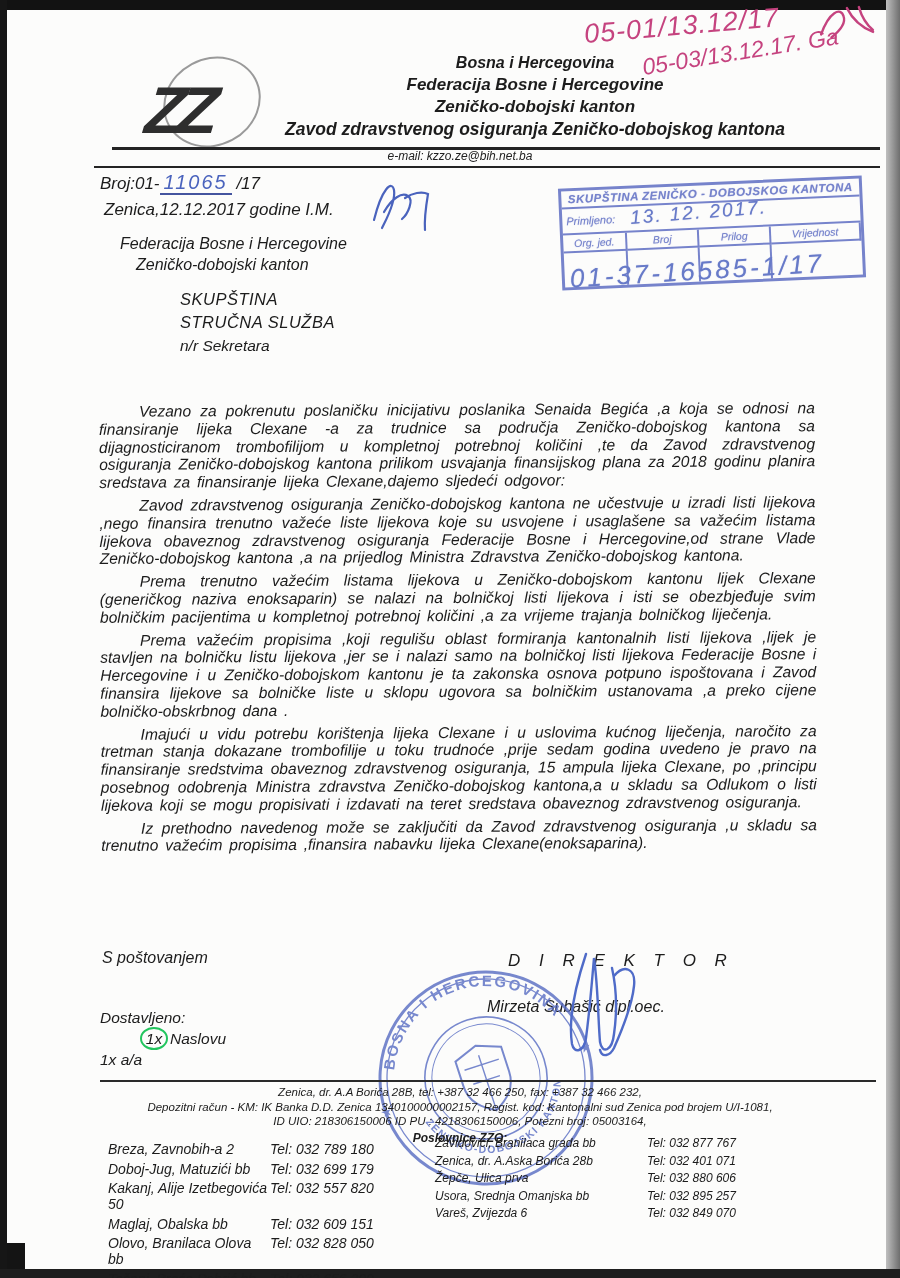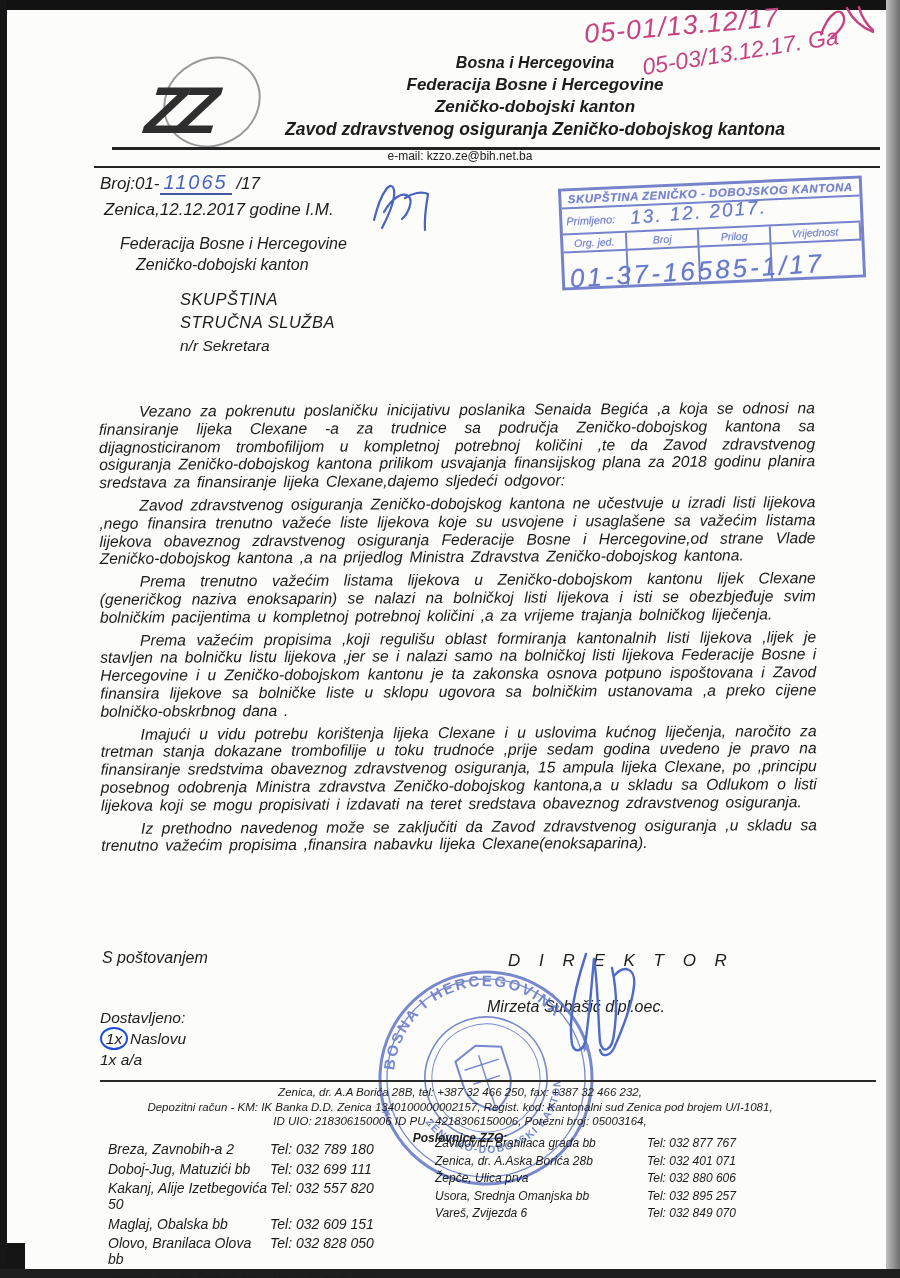--- a/index.html
+++ b/index.html
@@ -25,21 +25,21 @@
                 border-radius:50%;transform:rotate(-28deg);}
 
   
   .header-block{position:absolute;left:190px;top:52px;width:690px;text-align:center;
                 font-weight:bold;font-style:italic;line-height:22px;}
   .h-line1{font-size:16px;}
   .h-line2,.h-line3{font-size:17px;}
   .h-line4{font-size:17.5px;}
   .rule-a{position:absolute;left:112px;top:147px;width:768px;height:3px;background:#242424;}
   .email-line{position:absolute;left:250px;top:149px;width:420px;text-align:center;
-              font-size:12px;color:#222;}
+              font-size:12px;font-style:italic;color:#222;}
   .rule-b{position:absolute;left:94px;top:166px;width:786px;height:2px;background:#242424;}
 
   .broj-line{position:absolute;left:100px;top:171px;font-size:17px;font-style:italic;}
   .broj-hand{color:#4a63bd;font-size:20px;letter-spacing:2px;border-bottom:2px solid #44549f;padding:0 4px;}
   .date-line{position:absolute;left:104px;top:200px;font-size:17px;font-style:italic;}
   .sig-small{position:absolute;left:368px;top:176px;}
 
   
   .stamp{position:absolute;left:560px;top:182px;width:304px;color:#6b79c8;transform:rotate(-2.5deg);
          font-style:italic;opacity:.92;text-shadow:0 0 1px rgba(107,121,200,.6);}
@@ -72,22 +72,22 @@
   .body-text p{margin:0 0 5px 0;text-indent:40px;word-spacing:2.5px;}
 
   
   .salutation{position:absolute;left:102px;top:949px;font-size:16px;font-style:italic;}
   .director-title{position:absolute;left:508px;top:951px;font-size:17px;font-style:italic;letter-spacing:7px;}
   .director-name{position:absolute;left:487px;top:998px;font-size:16px;font-style:italic;}
   .seal{position:absolute;left:328px;top:958px;opacity:.82;}
   .sig-director{position:absolute;left:552px;top:946px;}
 
   .distribution{position:absolute;left:100px;top:1008px;font-size:15.5px;font-style:italic;line-height:19px;}
-  .qty-circle{display:inline-block;border:2px solid #1d4ed8;border-radius:50%;min-width:24px;height:19px;
-              line-height:19px;text-align:center;margin-right:2px;}
+  .qty-circle{display:inline-block;border:2px solid #22c55e;border-radius:50%;min-width:24px;height:19px;
+              line-height:19px;text-align:center;margin-right:2px;margin-left:40px;}
 
   
   .foot-rule{position:absolute;left:100px;top:1080px;width:776px;height:2px;background:#2a2a2a;}
   .foot-lines{position:absolute;left:60px;top:1085px;width:800px;text-align:center;font-size:11.5px;
               font-style:italic;line-height:14.5px;}
   .foot-offices-title{font-weight:bold;font-size:12px;margin-top:2px;}
   .offices-left{position:absolute;left:108px;top:1141px;width:292px;font-size:14px;font-style:italic;}
   .offices-right{position:absolute;left:435px;top:1136px;width:435px;font-size:12px;font-style:italic;}
   .office-row{display:flex;margin-bottom:3.5px;}
   .offices-left .o-name{flex:0 0 162px;}
@@ -221,21 +221,21 @@
     <div class="foot-offices-title">Poslovnice ZZO:</div>
   </div>
 
   <div class="offices-left">
     <div class="office-row">
         <span class="o-name">Breza, Zavnobih-a 2</span>
         <span class="o-tel">Tel: 032 789 180</span>
       </div>
     <div class="office-row">
         <span class="o-name">Doboj-Jug, Matuzići bb</span>
-        <span class="o-tel">Tel: 032 699 111</span>
+        <span class="o-tel">Tel: 032 699 179</span>
       </div>
     <div class="office-row">
         <span class="o-name">Kakanj, Alije Izetbegovića 50</span>
         <span class="o-tel">Tel: 032 557 820</span>
       </div>
     <div class="office-row">
         <span class="o-name">Maglaj, Obalska bb</span>
         <span class="o-tel">Tel: 032 609 151</span>
       </div>
     <div class="office-row">

